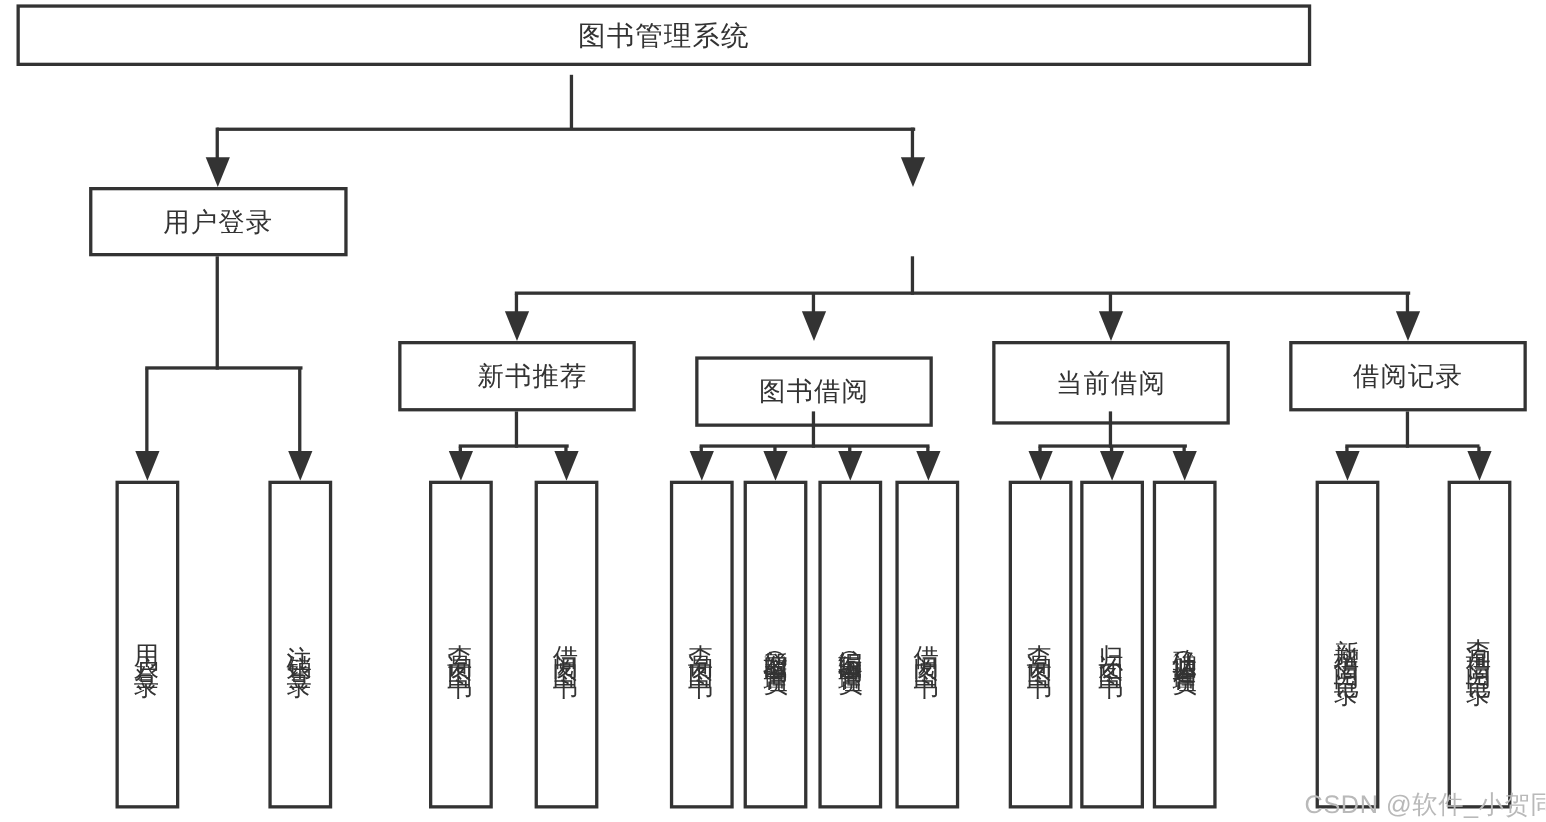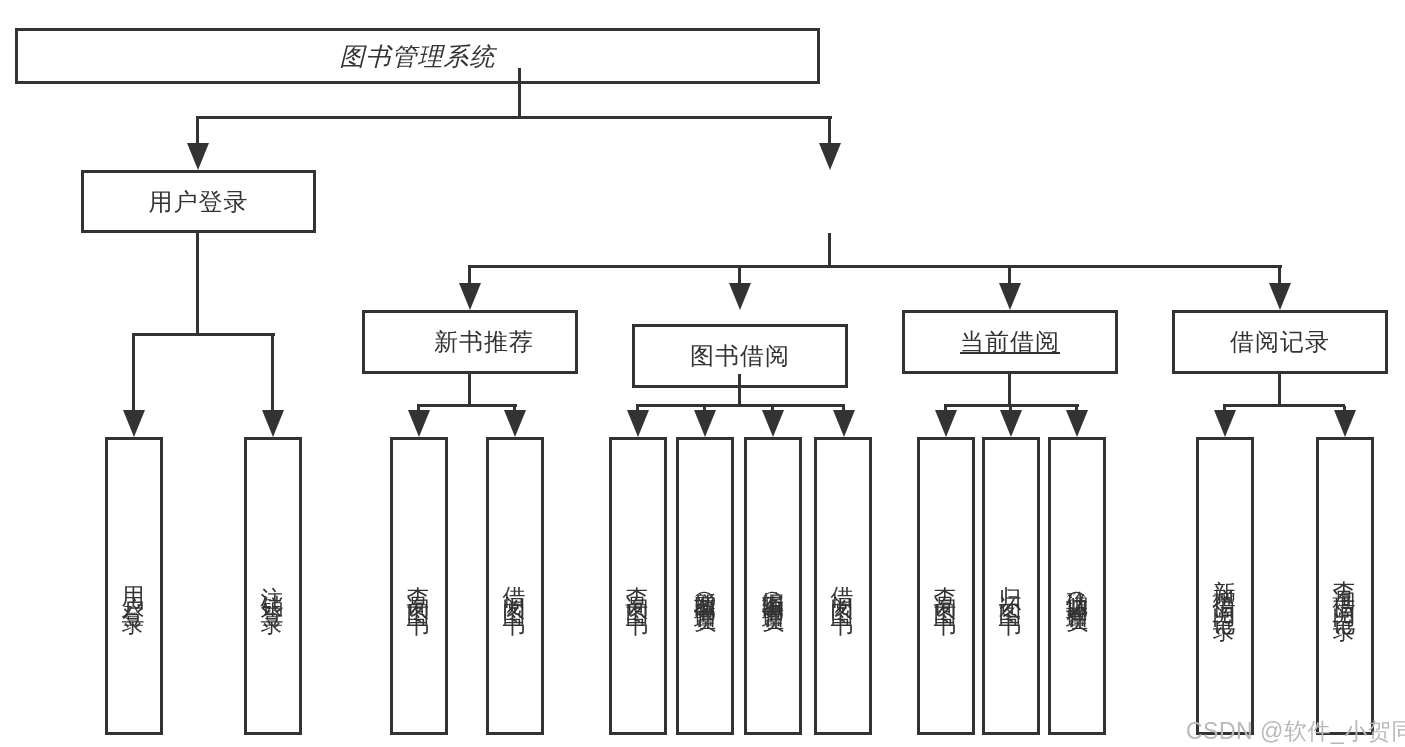--- a/index.html
+++ b/index.html
@@ -28,21 +28,21 @@
   .wm{
     position:absolute;left:1186px;top:716px;z-index:6;
     font-size:23px;color:#b9b9b9;white-space:nowrap;letter-spacing:0.5px;
   }
 </style>
 </head>
 <body>
 
 <div class="canvas">
 
-  <div class="box" style="left:15px;top:28px;width:805px;height:56px;font-style:italic;">
+  <div class="box" style="left:15px;top:4px;width:1177px;height:56px;">
     <span class="hlabel title">图书管理系统</span>
   </div>
 
   <div class="ln" style="left:518px;top:68px;width:3px;height:50px;"></div>
   <div class="ln" style="left:197px;top:116px;width:635px;height:3px;"></div>
   <div class="ln" style="left:196px;top:116px;width:3px;height:32px;"></div>
   <div class="arw" style="left:187px;top:143px;"></div>
   <div class="ln" style="left:828px;top:116px;width:3px;height:32px;"></div>
   <div class="arw" style="left:819px;top:143px;"></div>
 
@@ -67,21 +67,21 @@
   <div class="arw" style="left:999px;top:283px;"></div>
   <div class="ln" style="left:1278px;top:267px;width:3px;height:20px;"></div>
   <div class="arw" style="left:1269px;top:283px;"></div>
 
   <div class="box" style="left:362px;top:310px;width:216px;height:64px;padding-left:28px;">
     <span class="hlabel">新书推荐</span>
   </div>
   <div class="box" style="left:632px;top:310px;width:216px;height:64px;margin-top:14px;">
     <span class="hlabel">图书借阅</span>
   </div>
-  <div class="box" style="left:902px;top:310px;width:216px;height:64px;text-decoration:underline;">
+  <div class="box" style="left:902px;top:310px;width:216px;height:76px;">
     <span class="hlabel">当前借阅</span>
   </div>
   <div class="box" style="left:1172px;top:310px;width:216px;height:64px;">
     <span class="hlabel">借阅记录</span>
   </div>
 
   <div class="ln" style="left:468px;top:374px;width:3px;height:33px;"></div>
   <div class="ln" style="left:417px;top:404px;width:100px;height:3px;"></div>
   <div class="ln" style="left:417px;top:406px;width:3px;height:8px;"></div>
   <div class="arw" style="left:408px;top:410px;"></div>

